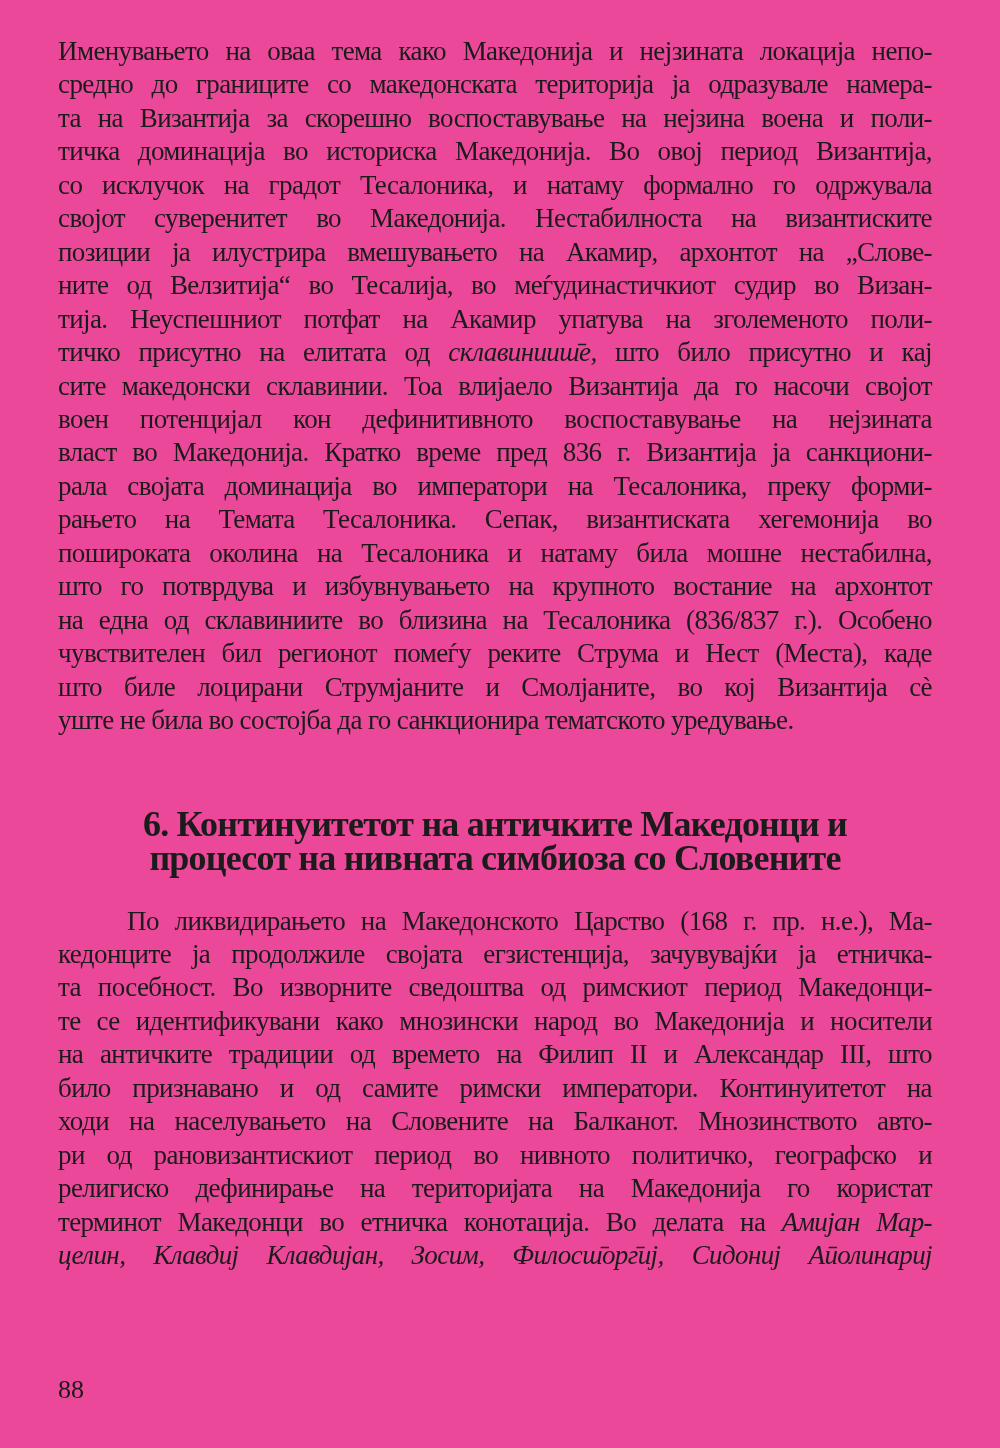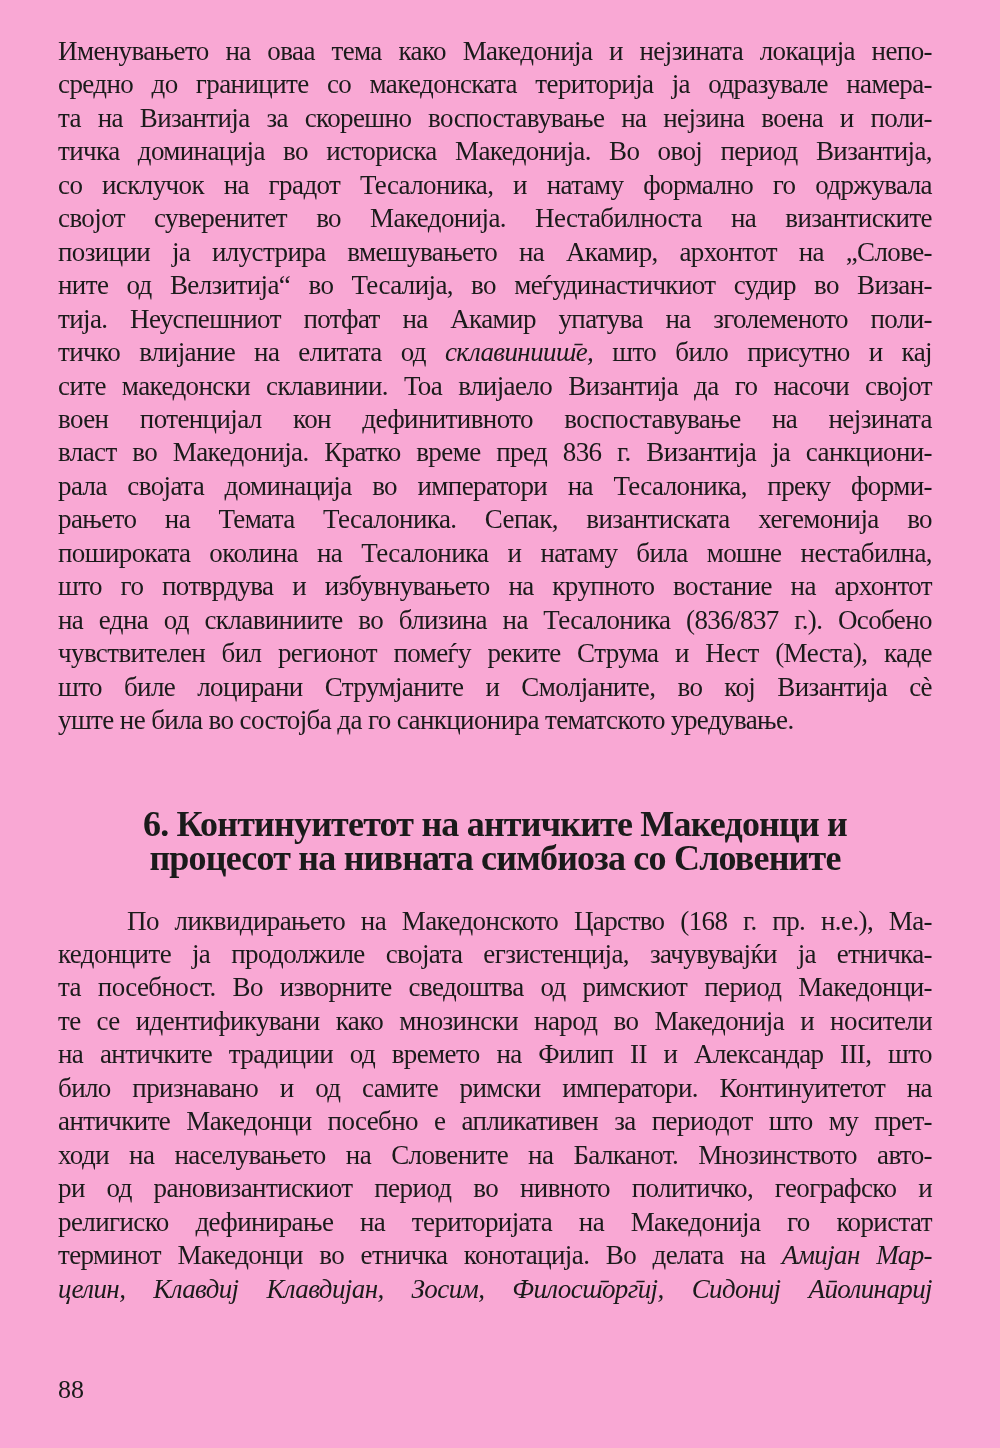--- a/index.html
+++ b/index.html
@@ -1,19 +1,19 @@
 <!DOCTYPE html>
 <html><head>
 <meta charset="utf-8">
 <style>
   html,body{margin:0;padding:0;}
   .page{
     position:relative;
     width:1000px;height:1448px;
-    background:#f9a8d4;
+    background:#ec4899;
     font-family:"Liberation Serif","DejaVu Serif",serif;
     color:#1b1b1b;
     overflow:hidden;
   }
   .text-column{
     position:absolute;
     left:58px;top:35px;
     width:874px;
   }
   .para{margin:0;padding:0;}
@@ -61,21 +61,21 @@
     <div class="para">
       <div class="line">Именувањето на оваа тема како Македонија и нејзината локација непо-</div>
       <div class="line">средно до границите со македонската територија ја одразувале намера-</div>
       <div class="line">та на Византија за скорешно воспоставување на нејзина воена и поли-</div>
       <div class="line">тичка доминација во историска Македонија. Во овој период Византија,</div>
       <div class="line">со исклучок на градот Тесалоника, и натаму формално го одржувала</div>
       <div class="line">својот суверенитет во Македонија. Нестабилноста на византиските</div>
       <div class="line">позиции ја илустрира вмешувањето на Акамир, архонтот на „Слове-</div>
       <div class="line">ните од Велзитија“ во Тесалија, во меѓудинастичкиот судир во Визан-</div>
       <div class="line">тија. Неуспешниот потфат на Акамир упатува на зголеменото поли-</div>
-      <div class="line"><span>тичко влијание на елитата од </span><span class="it">склавинииш̄е,</span><span> што било присутно и кај</span></div>
+      <div class="line"><span>тичко присутно на елитата од </span><span class="it">склавинииш̄е,</span><span> што било присутно и кај</span></div>
       <div class="line">сите македонски склавинии. Тоа влијаело Византија да го насочи својот</div>
       <div class="line">воен потенцијал кон дефинитивното воспоставување на нејзината</div>
       <div class="line">власт во Македонија. Кратко време пред 836 г. Византија ја санкциони-</div>
       <div class="line">рала својата доминација во императори на Тесалоника, преку форми-</div>
       <div class="line">рањето на Темата Тесалоника. Сепак, византиската хегемонија во</div>
       <div class="line">пошироката околина на Тесалоника и натаму била мошне нестабилна,</div>
       <div class="line">што го потврдува и избувнувањето на крупното востание на архонтот</div>
       <div class="line">на една од склавиниите во близина на Тесалоника (836/837 г.). Особено</div>
       <div class="line">чувствителен бил регионот помеѓу реките Струма и Нест (Места), каде</div>
       <div class="line">што биле лоцирани Струмјаните и Смолјаните, во кој Византија сè</div>
@@ -87,21 +87,20 @@
       <div class="hline">процесот на нивната симбиоза со Словените</div>
     </div>
 
     <div class="para para2">
       <div class="line indent">По ликвидирањето на Македонското Царство (168 г. пр. н.е.), Ма-</div>
       <div class="line">кедонците ја продолжиле својата егзистенција, зачувувајќи ја етничка-</div>
       <div class="line">та посебност. Во изворните сведоштва од римскиот период Македонци-</div>
       <div class="line">те се идентификувани како мнозински народ во Македонија и носители</div>
       <div class="line">на античките традиции од времето на Филип II и Александар III, што</div>
       <div class="line">било признавано и од самите римски императори. Континуитетот на</div>
-      <div class="line">античките Македонци посебно е апликативен за периодот што му прет-</div>
       <div class="line">ходи на населувањето на Словените на Балканот. Мнозинството авто-</div>
       <div class="line">ри од рановизантискиот период во нивното политичко, географско и</div>
       <div class="line">религиско дефинирање на територијата на Македонија го користат</div>
       <div class="line"><span>терминот Македонци во етничка конотација. Во делата на </span><span class="it">Амијан Мар-</span></div>
       <div class="line"><span class="it">целин, Клавдиј Клавдијан, Зосим, Филосш̄орг̄иј, Сидониј Аӣолинариј</span></div>
     </div>
 
   </div>
 
   <div class="page-number">88</div>

